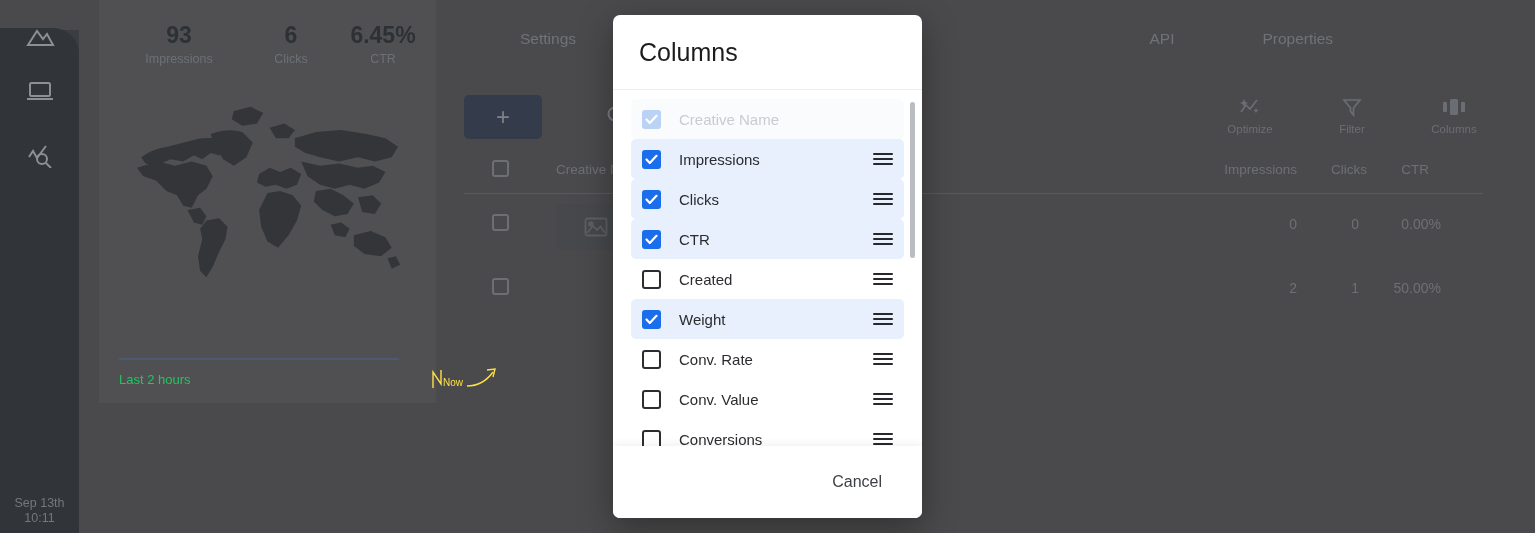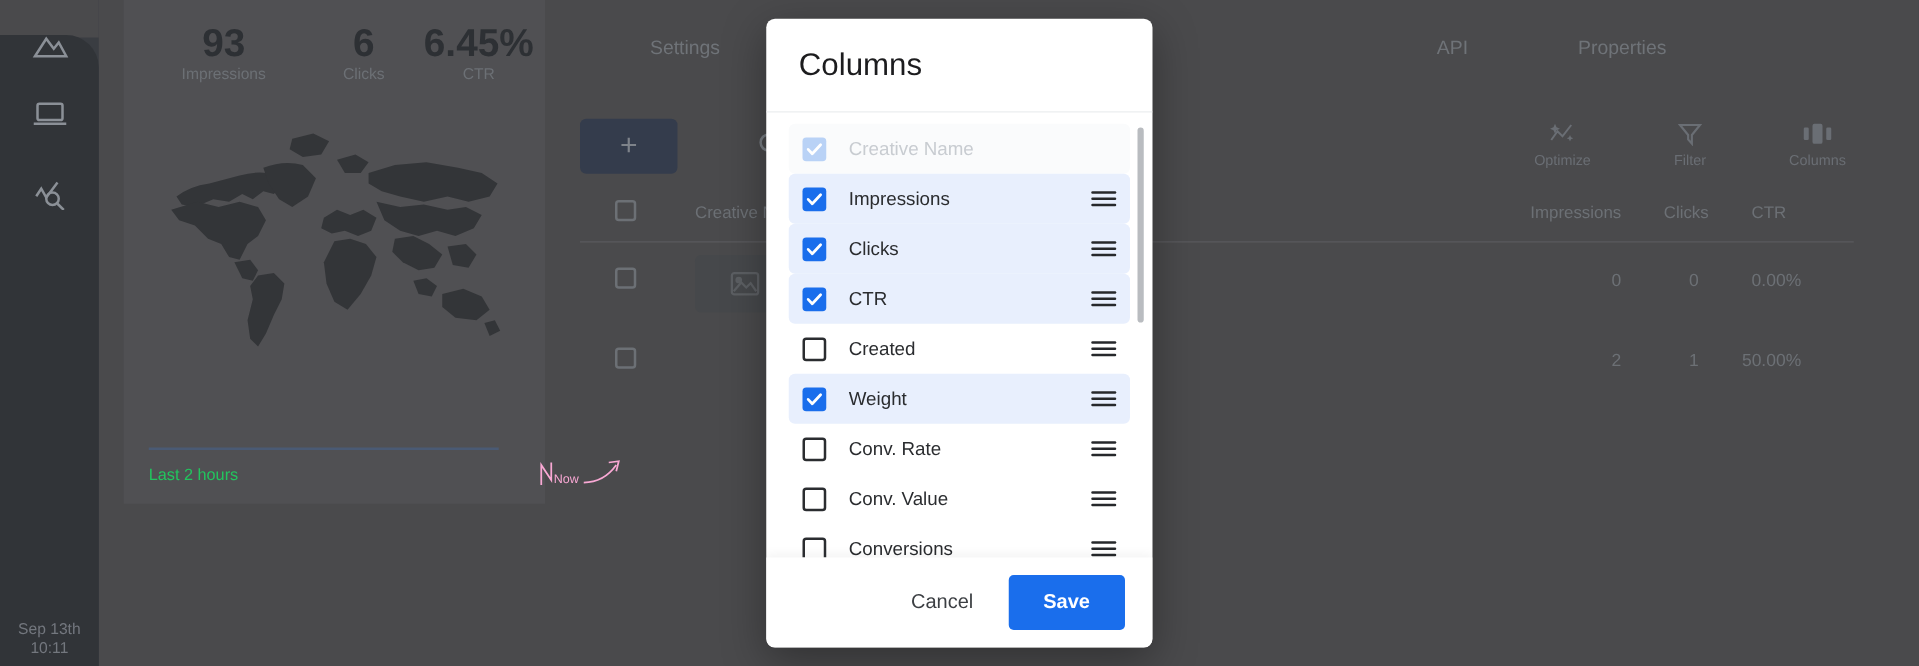--- a/index.html
+++ b/index.html
@@ -50,37 +50,37 @@
   
   .statspanel {
     position: absolute; left: 99px; top: 0; width: 337px; height: 403px;
     background: #505053;
   }
   .kpis { display: flex; padding: 22px 14px 0 14px; }
   .kpi { flex: 0 0 auto; text-align: center; }
   .kpi-1 { width: 132px; }
   .kpi-2 { width: 92px; }
   .kpi-3 { width: 92px; }
-  .kpi .num { font-size: 31px; color: #2d3034; font-weight: 700; line-height: 26px; }
+  .kpi .num { font-size: 23px; color: #2d3034; font-weight: 700; line-height: 26px; }
   .kpi .lbl { font-size: 12.5px; color: #6c7075; margin-top: 4px; }
 
   .mapwrap { position: absolute; left: 6px; top: 92px; width: 325px; height: 200px; }
   .mapwrap svg { width: 100%; height: 100%; display: block; }
 
   .sparkline {
     position: absolute; left: 20px; top: 358px; width: 280px; height: 3px;
     border-top: 2px solid #4a5a74;
   }
   .lastlabel {
     position: absolute; left: 20px; top: 372px;
     font-size: 13px; color: #22c55e;
   }
   .nowmark {
     position: absolute; left: 330px; top: 362px;
-    color: #f9a8d4;
+    color: #fde047;
   }
 
   
   .maincontent {
     position: absolute; left: 436px; top: 0; right: 0; height: 533px;
   }
   .tabs {
     position: absolute; left: 36px; top: 30px;
     display: flex; align-items: center; gap: 40px;
   }
@@ -478,17 +478,16 @@
               <span></span>
               <span></span>
             </div>
           </div>
         </div>
       <div class="scrollbar"></div>
     </div>
 
     <div class="modal-foot">
       <button class="btn-cancel">Cancel</button>
-      <button class="btn-save">Save</button>
     </div>
   </div>
 
 </div>
 
 </body></html>

